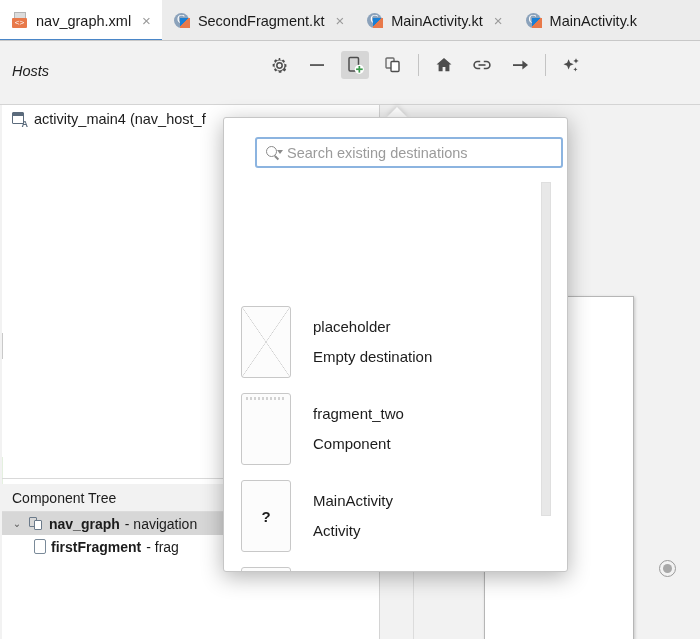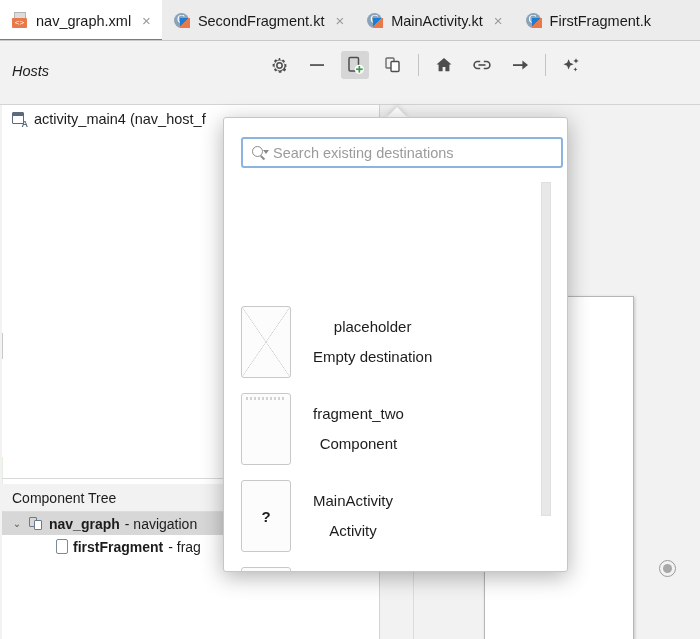--- a/index.html
+++ b/index.html
@@ -172,21 +172,21 @@
     overflow: hidden;
   }
   .popup-arrow {
     position: absolute; left: 386px; top: 107px;
     width: 0; height: 0;
     border-left: 11px solid transparent;
     border-right: 11px solid transparent;
     border-bottom: 11px solid #ffffff;
     filter: drop-shadow(0 -2px 2px rgba(0,0,0,0.12));
   }
-  .search-wrap { padding: 19px 4px 0 17px; }
+  .search-wrap { padding: 19px 4px 0 17px; margin-left: 14px; }
   .search-box {
     height: 31px; border: 2px solid #8cb4e0; border-radius: 3px;
     background: #ffffff; display: flex; align-items: center; gap: 4px;
     padding: 0 9px;
   }
   .search-input {
     border: 0; outline: 0; flex: 1; font-size: 14.5px; color: #1c1c1c;
     font-family: "Liberation Sans", sans-serif; background: transparent;
   }
   .search-input::placeholder { color: #9b9b9b; }
@@ -233,21 +233,21 @@
     text-align: center; font-size: 15px; font-weight: bold; color: #1c1c1c;
   }
   .dest-thumb .purple {
     position: absolute; left: 10px; top: 4px; width: 22px; height: 9px;
     background: #8c2bed; border-radius: 2px;
   }
   .dest-thumb .purple::after {
     content: ""; position: absolute; left: 3px; top: 3px; right: 3px; height: 3px;
     background: repeating-linear-gradient(to right, #ffffff 0 2px, transparent 2px 4px);
   }
-  .dest-text { display: flex; flex-direction: column; gap: 13px; text-align: center; }
+  .dest-text { display: flex; flex-direction: column; gap: 13px; }
   .dest-title { font-size: 15px; color: #1c1c1c; }
   .dest-sub { font-size: 15px; color: #1c1c1c; }
 
   .popup-scrollbar {
     position: absolute; left: 541px; top: 182px; width: 10px; height: 334px;
     background: #ffffff; border: 1px solid #dfdfdf;
   }
   .popup-scrollbar i { display: block; width: 100%; height: 100%; background: #e8e8e8; }
 
   .edge-strip { position: absolute; left: 0; top: 105px; width: 2px; height: 534px; background: #f2f2f2; }
@@ -283,21 +283,21 @@
       </span>
       <span>MainActivity.kt</span>
       <span class="tab-close">×</span>
     </div>
 
     <div class="tab">
       <span class="tab-icon ico-kt">
         <span class="circ"></span>
           <span class="kt"></span>
       </span>
-      <span>FirstFragment.k</span>
+      <span>MainActivity.k</span>
     </div>
   </div>
 
   <div class="navtoolbar">
     <div class="hosts-label">Hosts</div>
 
     <div class="tools">
 
       <div class="tbtn">
         <svg class="ico" width="19" height="19" viewBox="0 0 20 20">
@@ -391,21 +391,21 @@
     <div class="ct-row selected" style="padding-left:10px">
       <span class="chev">⌄</span>
       <span class="ico-navgraph">
         <span class="r1"></span>
           <span class="r2"></span>
       </span>
       <span class="ct-name">nav_graph</span>
       <span class="ct-type"> - navigation</span>
     </div>
 
-    <div class="ct-row" style="padding-left:56px">
+    <div class="ct-row" style="padding-left:34px">
       <span class="ico-frag"></span>
       <span class="ct-name">firstFragment</span>
       <span class="ct-type"> - frag</span>
     </div>
   </div>
 
   <div class="edge-strip"></div>
 
   <div class="popup-arrow"></div>
   <div class="popup">

